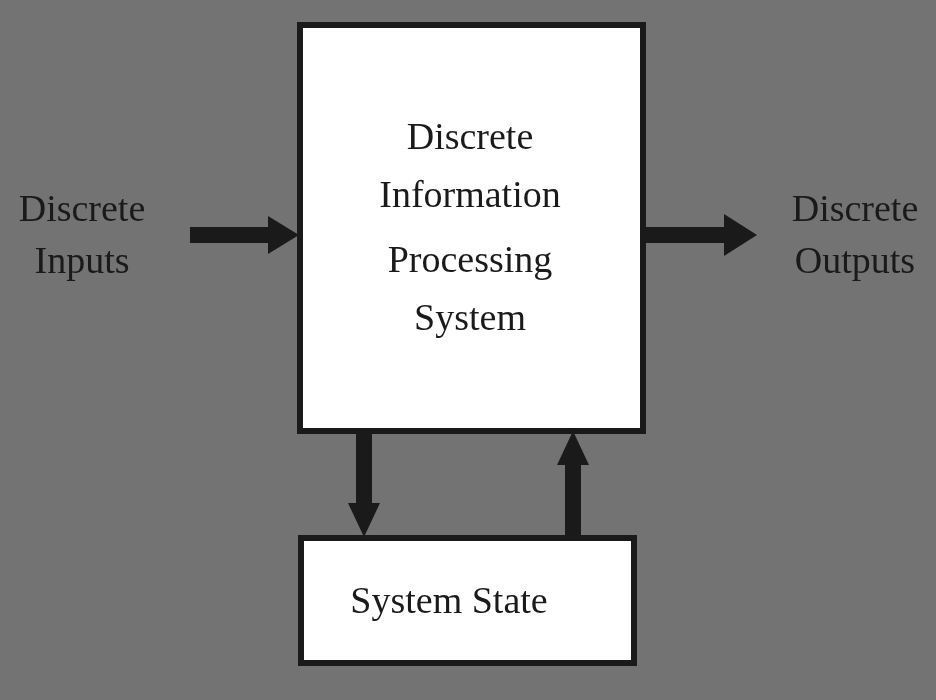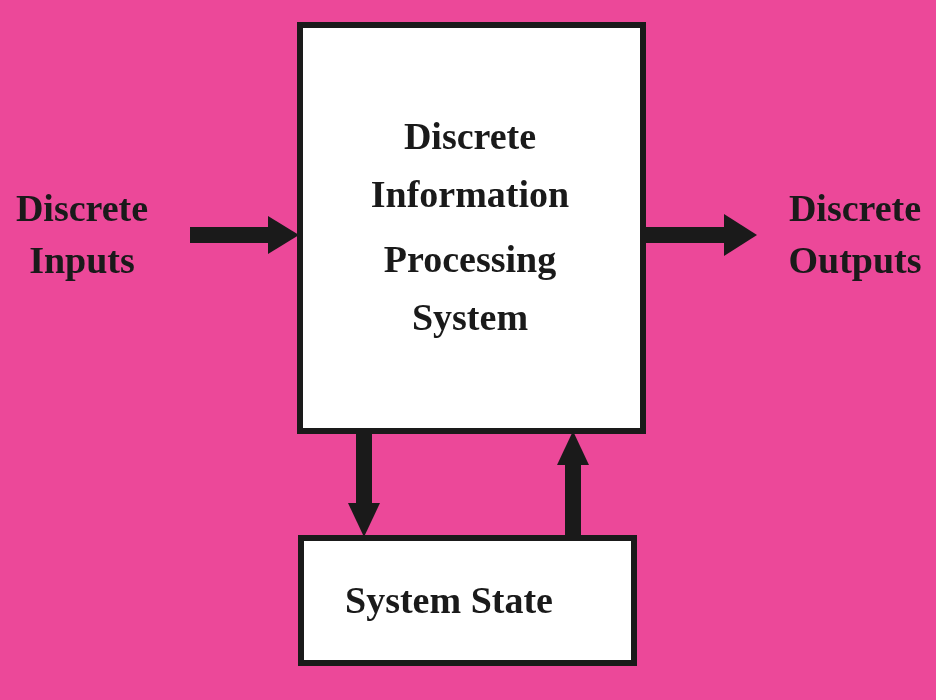--- a/index.html
+++ b/index.html
@@ -12,22 +12,21 @@
     width: 936px;
     height: 700px;
     font-family: "Liberation Serif", "DejaVu Serif", serif;
     color: #1a1a1a;
     overflow: hidden;
   }
   #diagram-root {
     position: relative;
     width: 936px;
     height: 700px;
-    background: #ec4899;
-    font-weight: bold;
+    background: #737373;
   }
   svg.diagram-canvas {
     position: absolute;
     top: 0;
     left: 0;
     width: 936px;
     height: 700px;
     display: block;
   }
   .box-shape {

